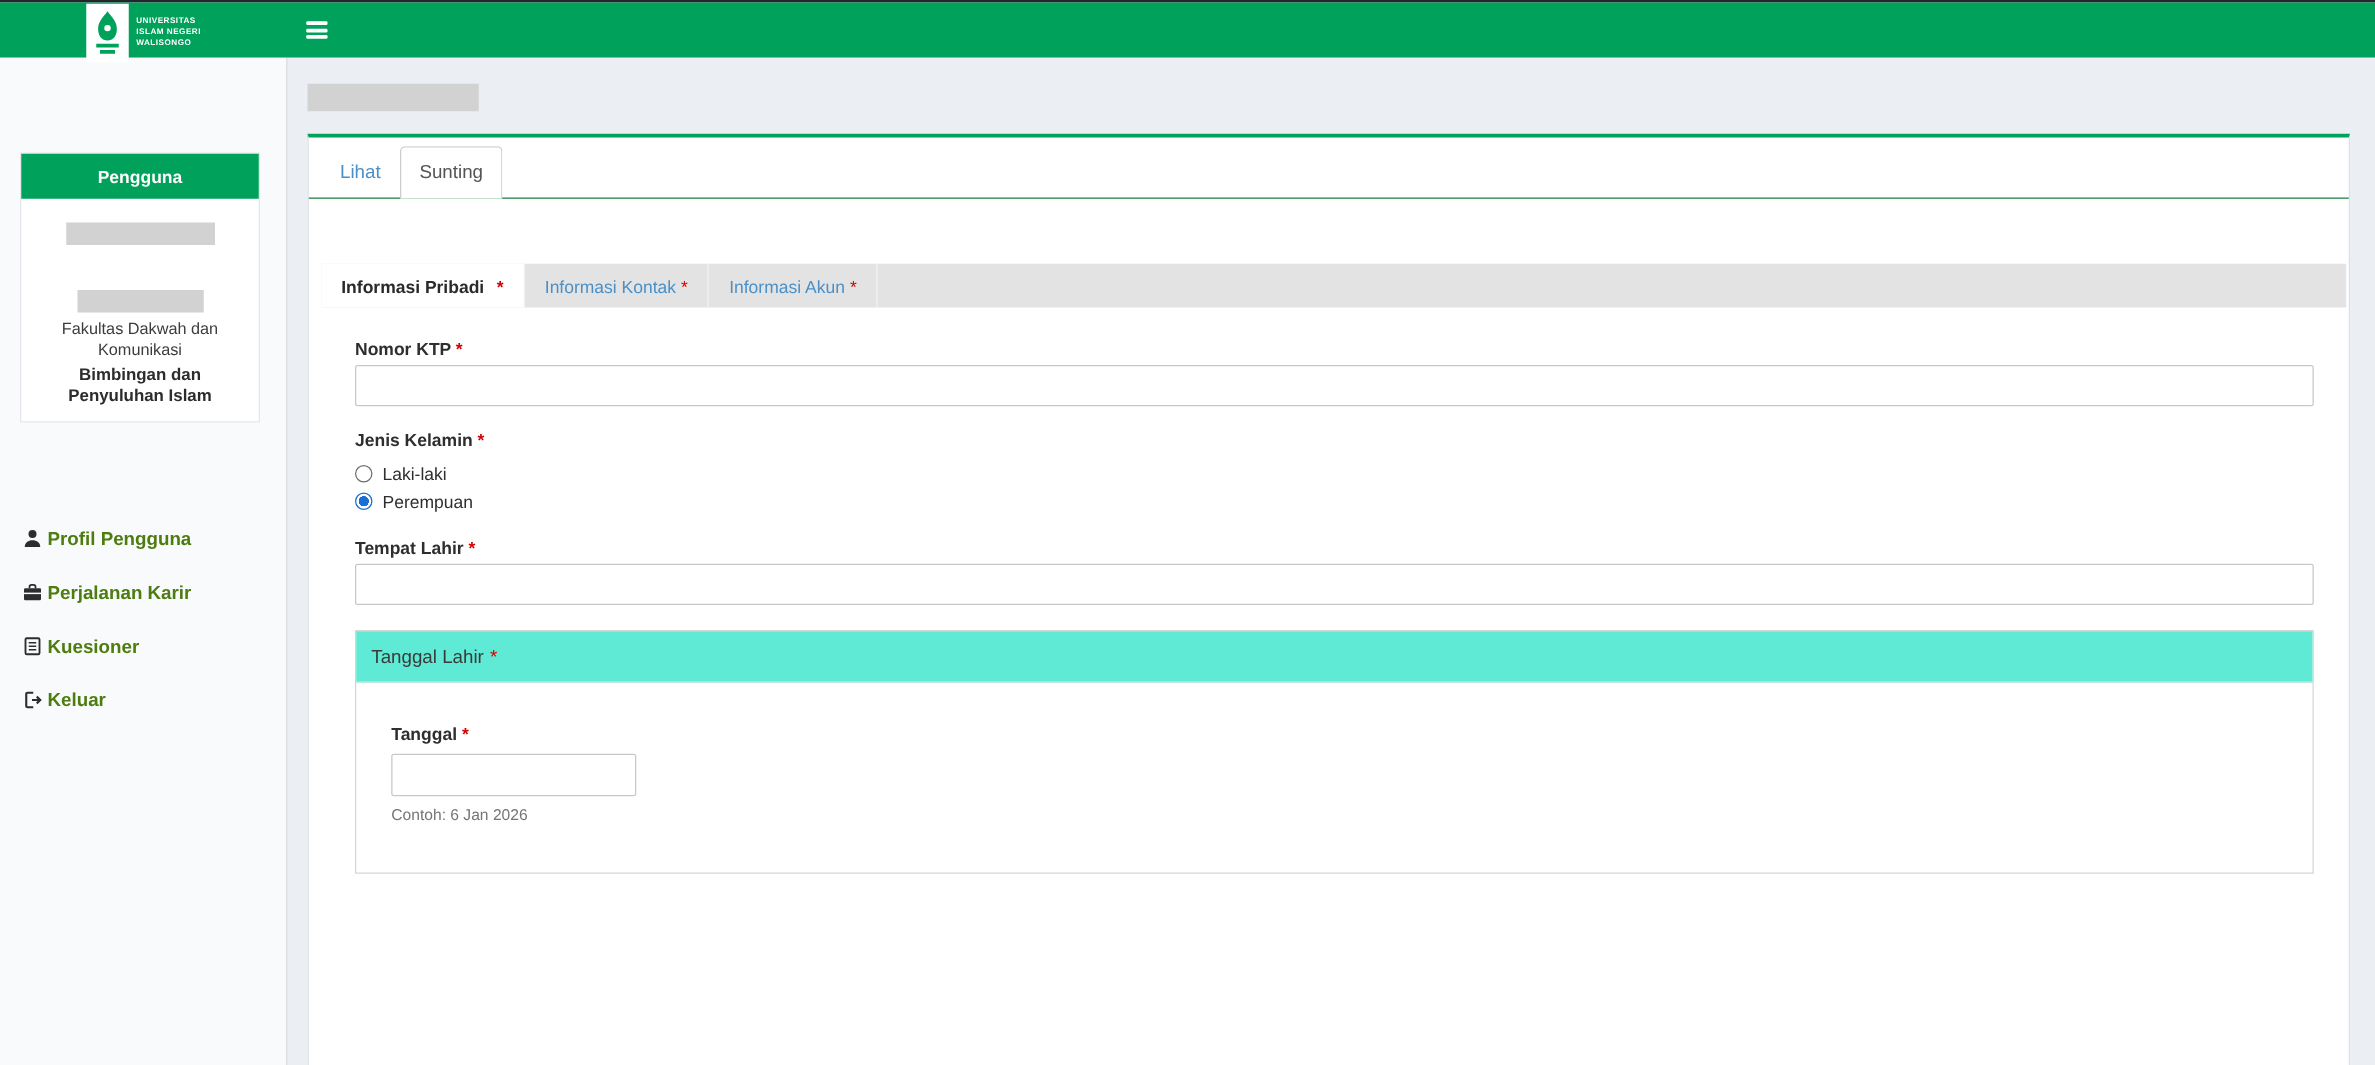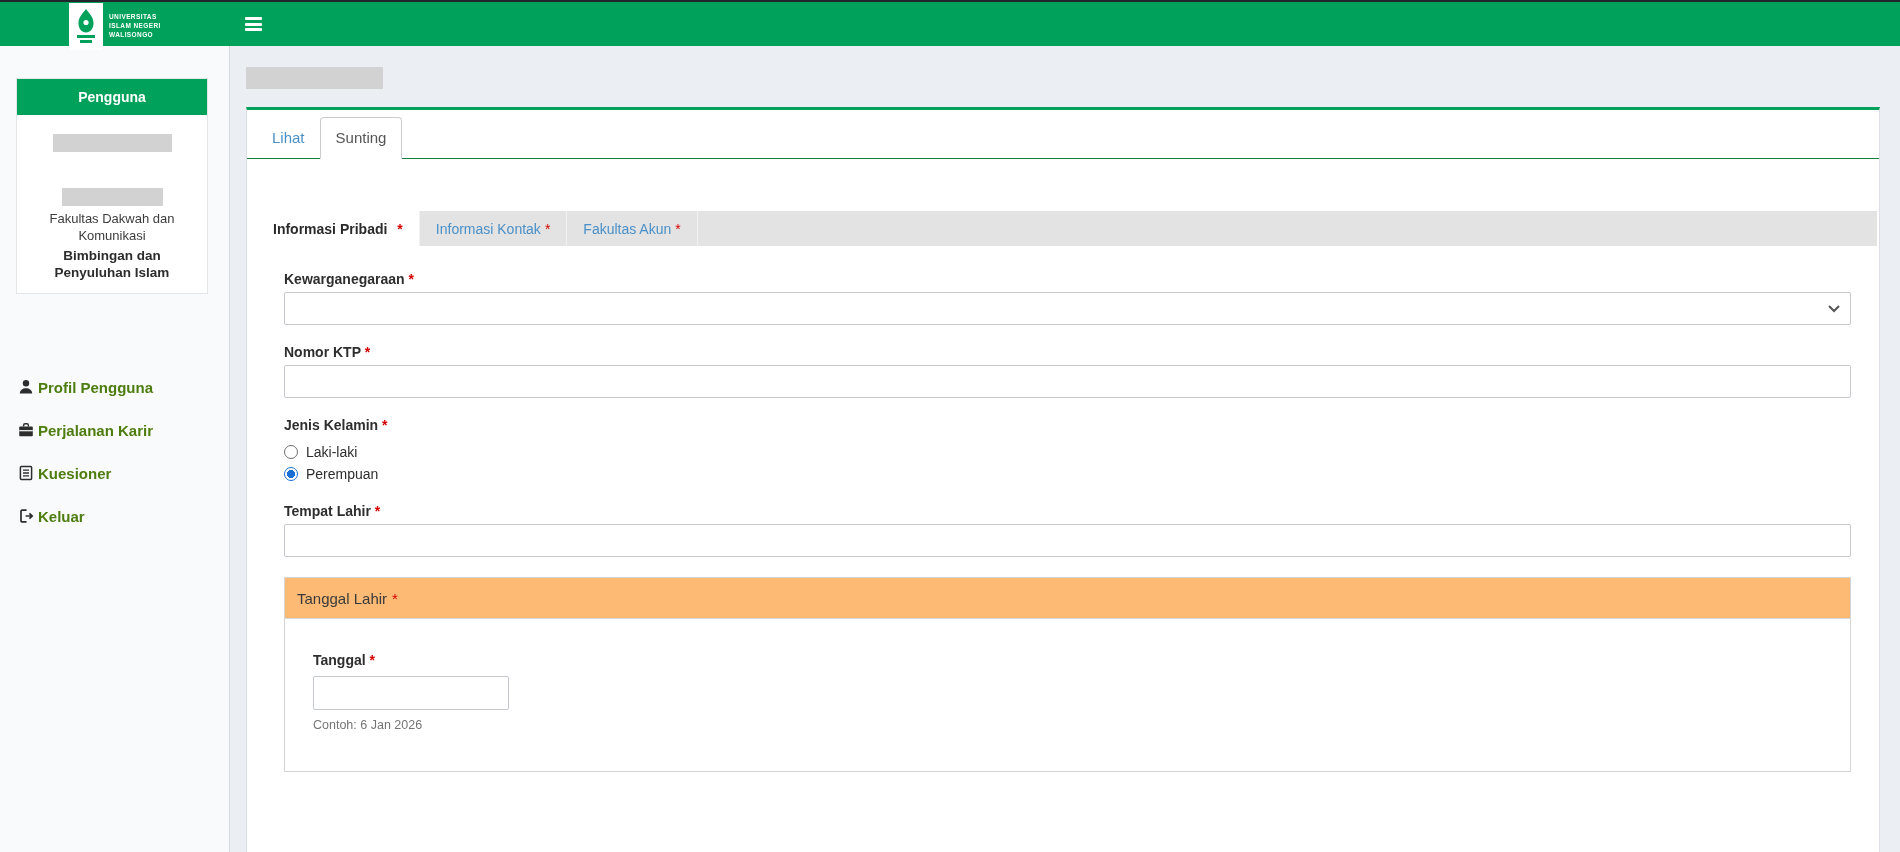--- a/index.html
+++ b/index.html
@@ -26,21 +26,21 @@
   }
   .hamburger{
     position:absolute;left:245px;top:15px;width:17px;height:14px;background:none;border:none;
     padding:0;display:flex;flex-direction:column;justify-content:space-between;cursor:pointer;
   }
   .hamburger span{display:block;height:3px;background:#fff;border-radius:1px;}
   
   .layout{display:flex;height:806px;overflow:hidden;}
   .sidebar{width:230px;flex:0 0 230px;background:var(--sidebar-bg);border-right:1px solid var(--border-gray);}
   
-  .user-card{margin:32px 21px 0 16px;background:#fff;border:1px solid #e4e6e9;}
+  .user-card{margin:76px 21px 0 16px;background:#fff;border:1px solid #e4e6e9;}
   .user-card-header{
     height:36px;background:var(--accent-green);color:#fff;font-size:14px;font-weight:bold;
     display:flex;align-items:center;justify-content:center;
   }
   .user-card-body{padding:19px 8px 11px;text-align:center;}
   .redact{background:var(--placeholder-gray);margin:0 auto;}
   .redact.bar1{width:119px;height:18px;margin-bottom:36px;}
   .redact.bar2{width:101px;height:18px;margin-bottom:5px;}
   .faculty{font-size:13px;color:#3c3c3c;line-height:1.27;}
   .program{font-size:13.5px;font-weight:bold;color:#2c2c2c;line-height:1.28;margin-top:3px;}
@@ -87,21 +87,21 @@
   }
   .chev{position:absolute;right:11px;top:13px;pointer-events:none;}
   
   .radio-row{display:flex;align-items:center;gap:8px;height:20px;margin-bottom:2px;font-size:14px;color:#2e2e2e;cursor:pointer;}
   .radio-circle{width:14px;height:14px;border-radius:50%;border:1px solid #6e6e6e;background:#fff;flex:0 0 14px;}
   .radio-circle.checked{border-color:var(--radio-blue);background:radial-gradient(circle,var(--radio-blue) 0 4px,#fff 4.2px);}
   .radio-group > label{display:block;font-size:14px;font-weight:bold;line-height:15px;margin-bottom:9px;}
   
   .fieldset{border:1px solid #d5d5d5;margin-top:15px;}
   .fieldset-header{
-    height:41px;background:#fdba74;border-bottom:1px solid #d9d9d9;display:flex;align-items:center;
+    height:41px;background:#5eead4;border-bottom:1px solid #d9d9d9;display:flex;align-items:center;
     gap:5px;padding:0 12px;font-size:15px;color:#3a3a3a;
   }
   .fieldset-body{padding:34px 28px 38px;}
   .fieldset-body label{display:block;font-size:14px;font-weight:bold;line-height:15px;margin-bottom:8px;}
   .date-input{width:196px;height:34px;border:1px solid #c5c9cd;border-radius:2px;padding:0 8px;font-size:14px;outline:none;}
   .hint{margin-top:8px;font-size:12.5px;color:#757575;line-height:15px;}
 </style>
 </head>
 <body>
 
@@ -186,39 +186,27 @@
         <div class="htabs">
           <a class="htab active">
             <span>Informasi Pribadi</span>
             <em class="req">*</em>
           </a>
           <a class="htab">
             <span>Informasi Kontak</span>
             <em class="req">*</em>
           </a>
           <a class="htab">
-            <span>Fakultas Akun</span>
+            <span>Informasi Akun</span>
             <em class="req">*</em>
           </a>
         </div>
 
         <form class="form">
 
-          <div class="field">
-            <label>
-              <span>Kewarganegaraan</span>
-              <em class="req">*</em>
-            </label>
-            <div class="control">
-              <select class="input" aria-label="Kewarganegaraan"></select>
-              <svg class="chev" width="12" height="8" viewBox="0 0 12 8">
-                <path d="M1 1l5 5 5-5" fill="none" stroke="#555" stroke-width="2"></path>
-              </svg>
-            </div>
-          </div>
 
           <div class="field">
             <label>
               <span>Nomor KTP</span>
               <em class="req">*</em>
             </label>
             <div class="control">
               <input type="text" class="input" aria-label="Nomor KTP" value="" style="">
             </div>
           </div>

